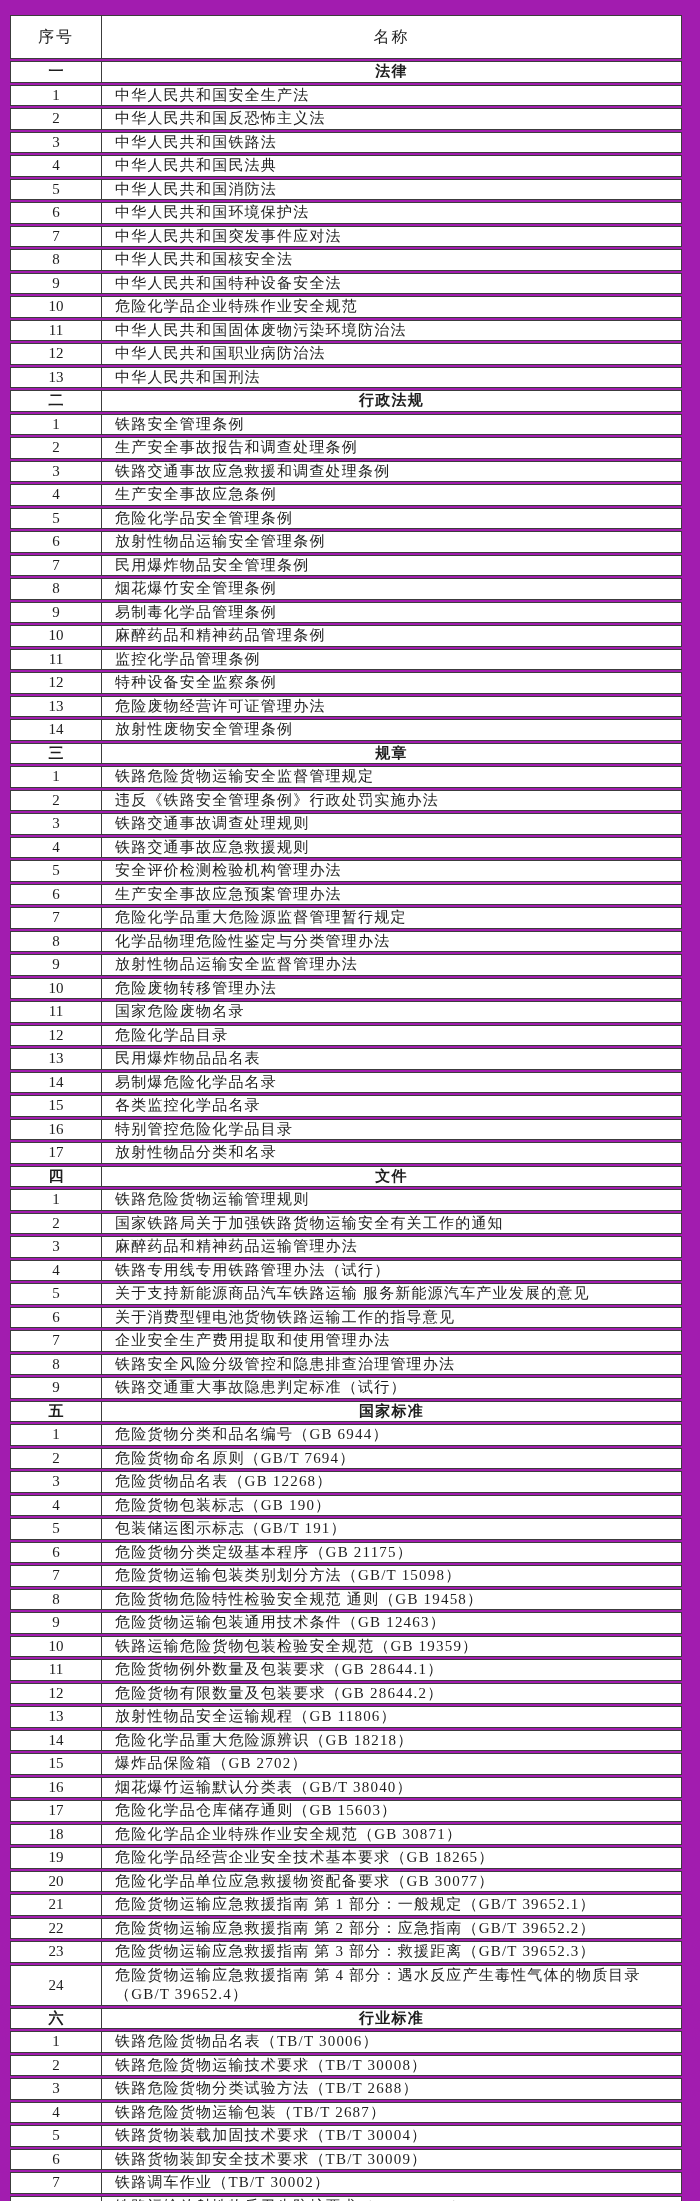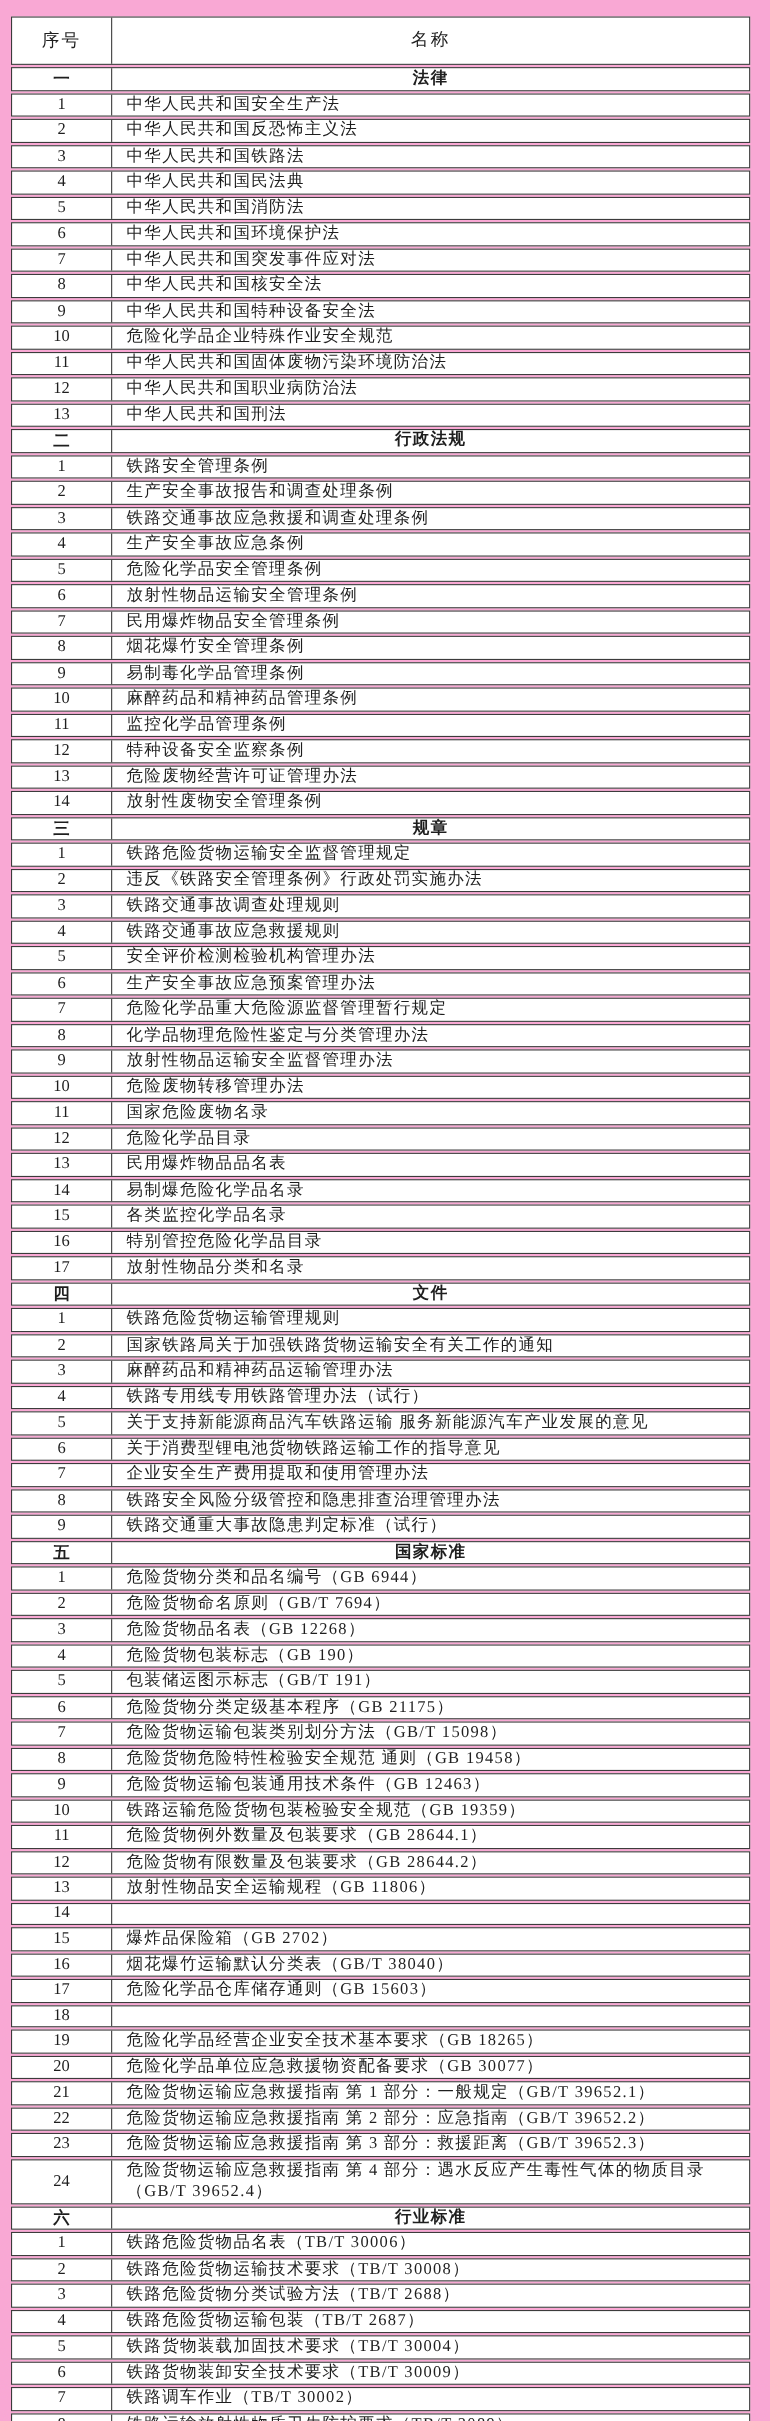--- a/index.html
+++ b/index.html
@@ -9,21 +9,21 @@
     width: 700px;
     height: 2201px;
     overflow: hidden;
     font-family: "Liberation Serif", "DejaVu Serif", serif;
     color: #1e1e1e;
   }
   .page {
     position: relative;
     width: 700px;
     height: 2201px;
-    background: #f9a8d4;
+    background: #a21caf;
   }
   .reg-table {
     position: absolute;
     left: 10px;
     top: 15px;
     width: 672px;
   }
   .row {
     display: flex;
     align-items: stretch;
@@ -368,35 +368,37 @@
       <div class="row item-row">
         <div class="cell num">12</div>
         <div class="cell name">危险货物有限数量及包装要求（GB 28644.2）</div>
       </div>
       <div class="row item-row">
         <div class="cell num">13</div>
         <div class="cell name">放射性物品安全运输规程（GB 11806）</div>
       </div>
       <div class="row item-row">
         <div class="cell num">14</div>
+        <div class="cell name">危险化学品重大危险源辨识（GB 18218）</div>
       </div>
       <div class="row item-row">
         <div class="cell num">15</div>
         <div class="cell name">爆炸品保险箱（GB 2702）</div>
       </div>
       <div class="row item-row">
         <div class="cell num">16</div>
         <div class="cell name">烟花爆竹运输默认分类表（GB/T 38040）</div>
       </div>
       <div class="row item-row">
         <div class="cell num">17</div>
         <div class="cell name">危险化学品仓库储存通则（GB 15603）</div>
       </div>
       <div class="row item-row">
         <div class="cell num">18</div>
+        <div class="cell name">危险化学品企业特殊作业安全规范（GB 30871）</div>
       </div>
       <div class="row item-row">
         <div class="cell num">19</div>
         <div class="cell name">危险化学品经营企业安全技术基本要求（GB 18265）</div>
       </div>
       <div class="row item-row">
         <div class="cell num">20</div>
         <div class="cell name">危险化学品单位应急救援物资配备要求（GB 30077）</div>
       </div>
       <div class="row item-row">

